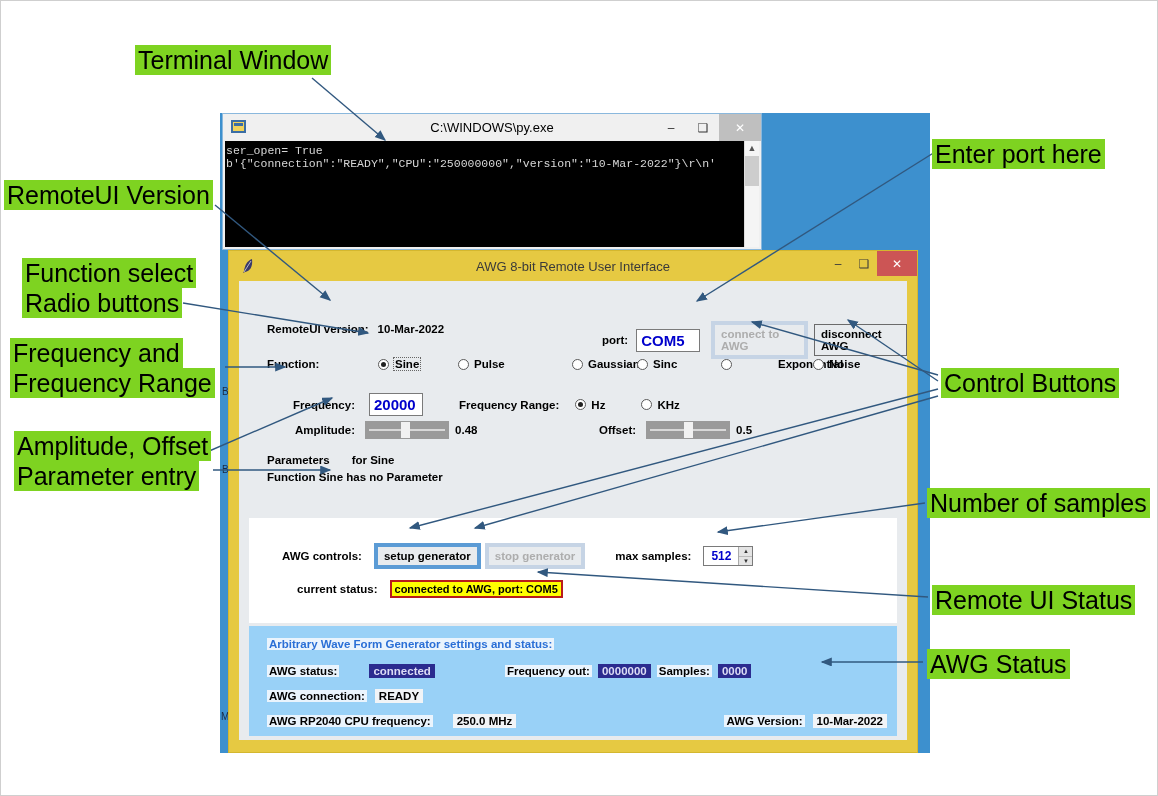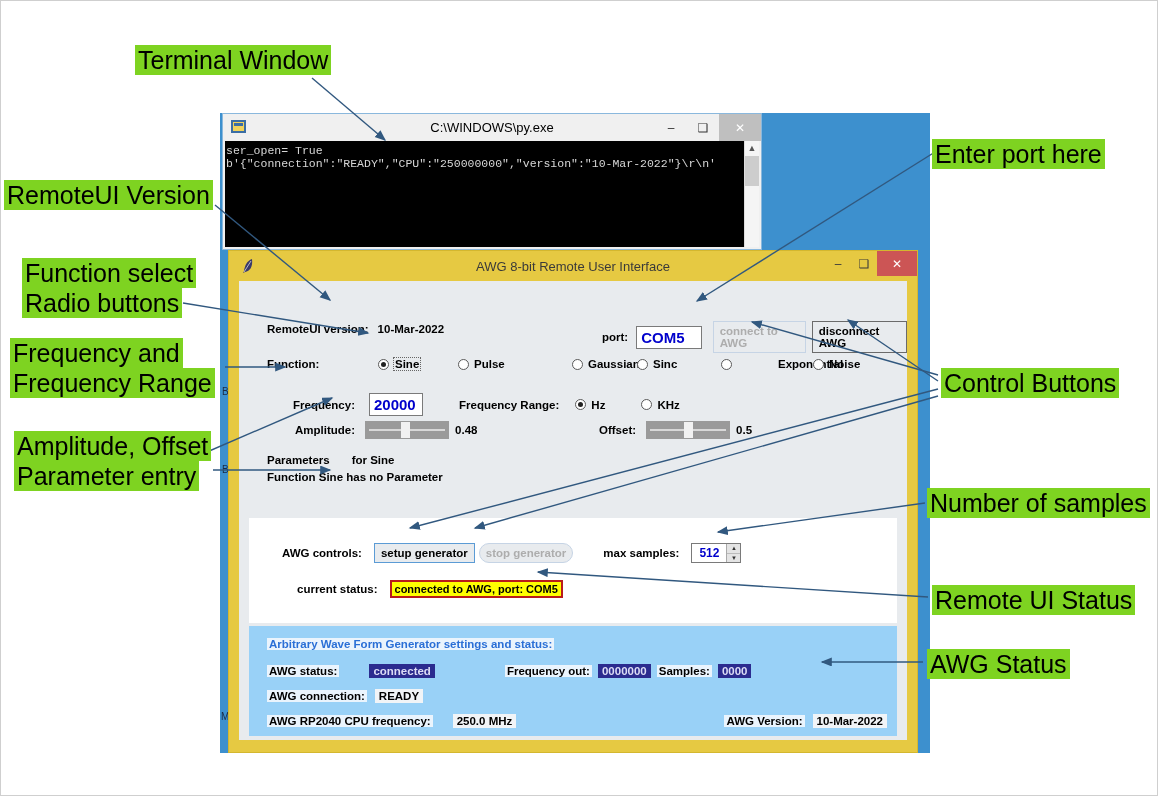--- a/index.html
+++ b/index.html
@@ -105,21 +105,21 @@
   .row { position:absolute; display:flex; align-items:center; }
 
   
   .tinput {
     background:#fff; border:1px solid #7a7a7a; color:#0000cc;
     font-size:15px; font-weight:bold; padding:2px 4px;
     font-family:"Liberation Sans", sans-serif;
   }
   
   .btn {
-    border:1px solid #a16207; background:#e8ebee; font-size:11.5px;
+    border:4px solid #a16207; background:#e8ebee; font-size:11.5px;
     font-weight:bold; color:#000; padding:3px 6px;
     font-family:"Liberation Sans", sans-serif; cursor:pointer;
   }
   .btn.disabled { color:#adadad; border-color:#c6d4e5; }
   .btn.dark-border { border:1px solid #6b6b6b; }
 
   
   .radio-wrap { display:flex; align-items:center; }
   .radio {
     width:11px; height:11px; border-radius:50%; border:1px solid #5a5a5a;
@@ -292,21 +292,21 @@
       <span class="lbl" style="margin-left:22px;">for Sine</span>
     </div>
     <div class="row" style="left:28px; top:190px;">
       <span class="lbl">Function Sine  has no Parameter</span>
     </div>
 
     <div id="mid-panel">
       <div class="row" style="left:33px; top:25px;">
         <span class="lbl">AWG controls:</span>
         <span class="btn" style="margin-left:12px; border-color:#5b9bd5;">setup generator</span>
-        <span class="btn disabled" style="margin-left:4px;border-radius:10px;">stop generator</span>
+        <span class="btn disabled" style="margin-left:4px;">stop generator</span>
         <span class="lbl" style="margin-left:30px;">max samples:</span>
         <span class="spin" style="margin-left:12px;">
           <span class="val">512</span>
           <span class="arrows">
             <div>▲</div>
             <div>▼</div>
           </span>
         </span>
       </div>
       <div class="row" style="left:48px; top:62px;">

